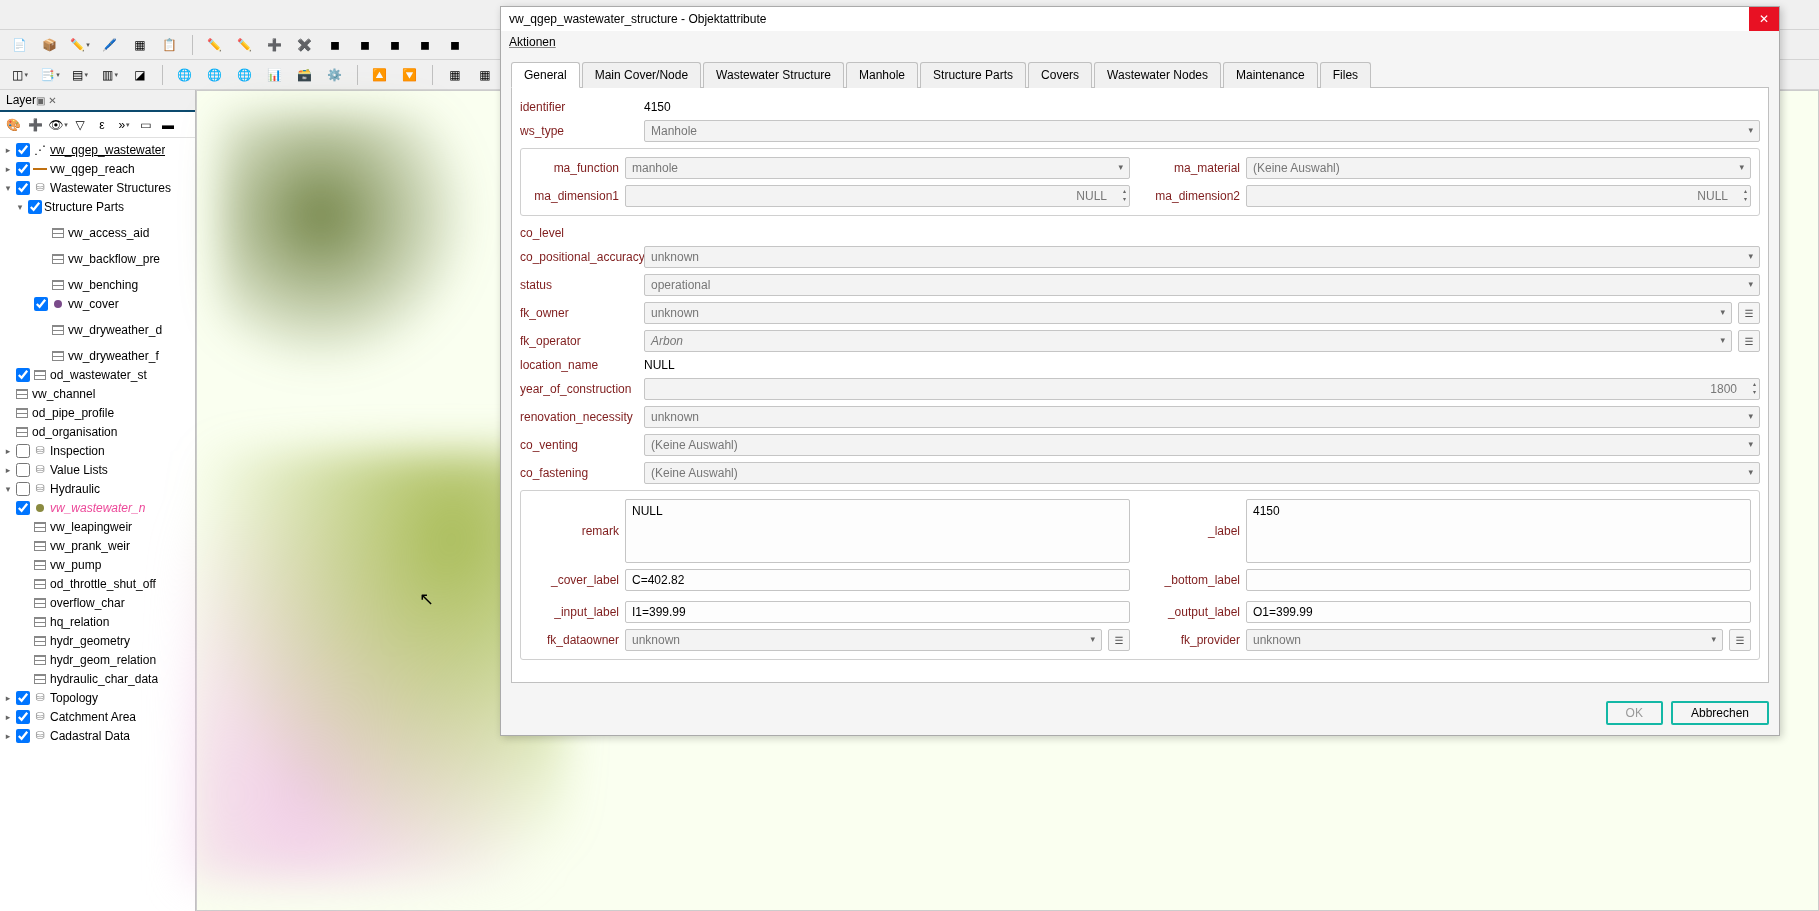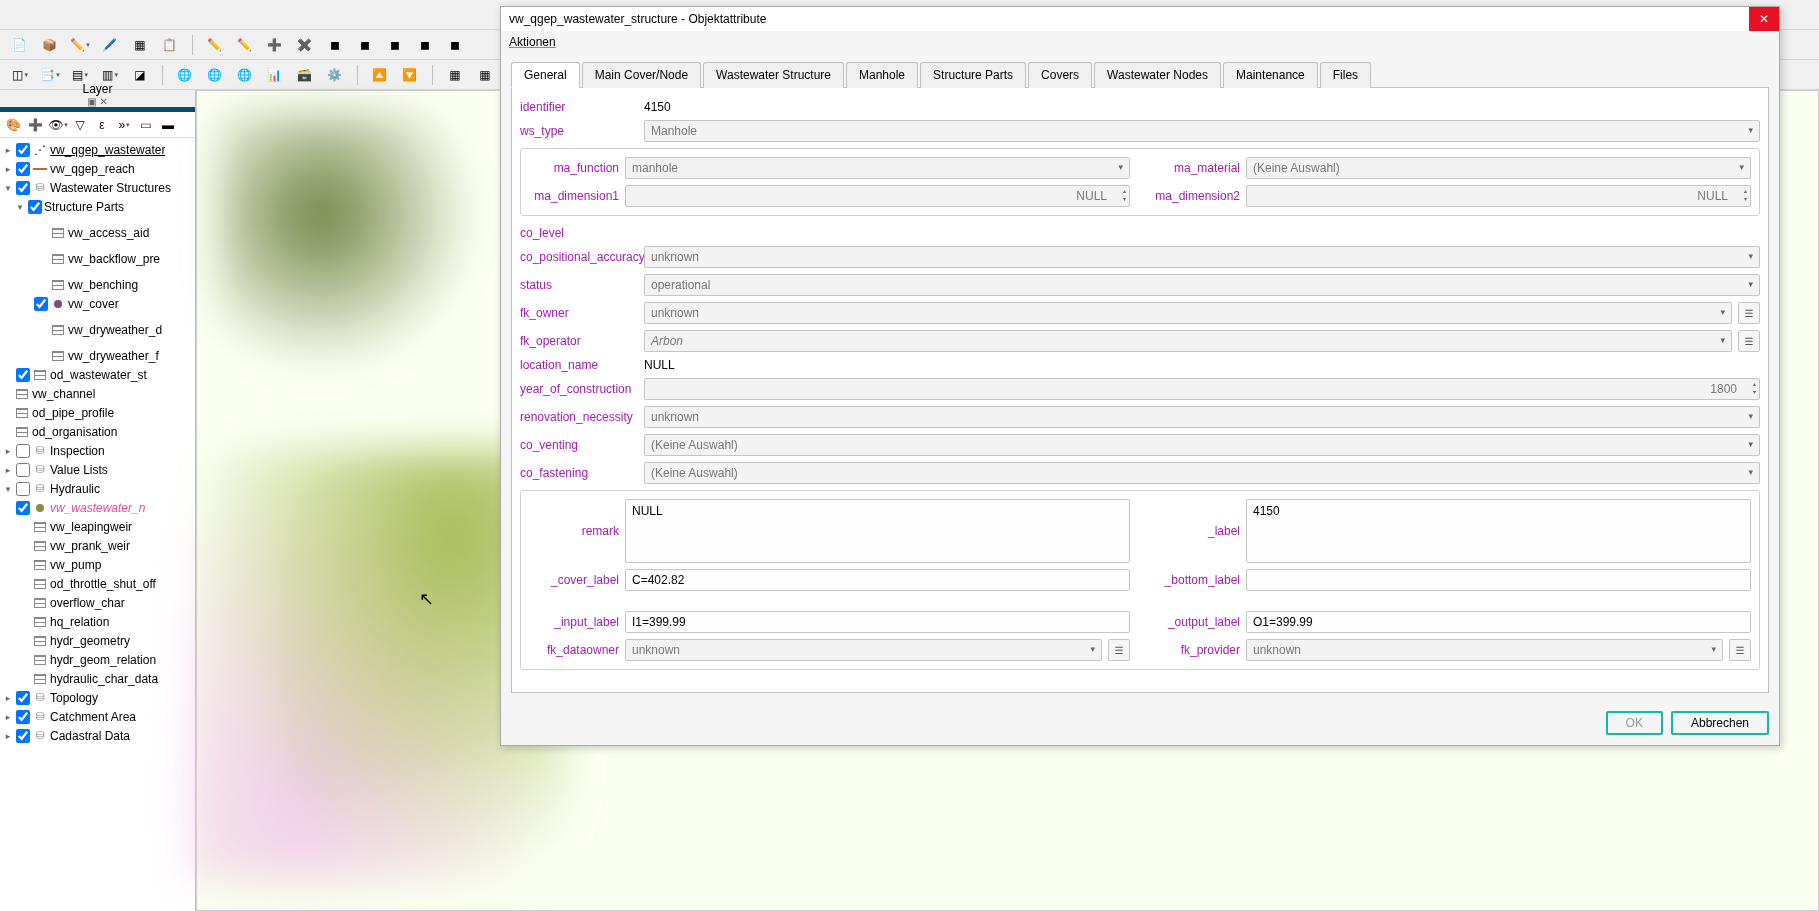--- a/index.html
+++ b/index.html
@@ -7,21 +7,21 @@
 
 
 .toolbar-row { height: 30px; display: flex; align-items: center; padding: 0 8px; gap: 6px; background: #f0f0f0; border-bottom: 1px solid #d4d4d4; }
 .tb-btn { width: 24px; height: 24px; display: inline-flex; align-items: center; justify-content: center; border: 1px solid transparent; border-radius: 2px; cursor: pointer; }
 .tb-sep { width: 1px; height: 20px; background: #c0c0c0; margin: 0 4px; }
 .tb-drop::after { content: "▾"; font-size: 7px; margin-left: 1px; color: #555; }
 
 
 .main { display: flex; height: calc(911px - 90px); }
 .layer-panel { width: 196px; background: #fff; border-right: 1px solid #c0c0c0; display: flex; flex-direction: column; }
-.panel-header { height: 22px; background: #f0f0f0; border-bottom: 5px solid #0c4a6e; padding: 0 6px; display: flex; align-items: center; justify-content: flex-end; flex-direction: column; }
+.panel-header { height: 22px; background: #f0f0f0; border-bottom: 2px solid #0c4a6e; padding: 0 6px; display: flex; align-items: center; justify-content: flex-start; }
 .panel-tools { height: 26px; display: flex; align-items: center; gap: 2px; padding: 0 4px; border-bottom: 1px solid #e0e0e0; }
 .panel-tools .tb-btn { width: 20px; height: 20px; }
 .layer-tree { flex: 1; overflow: auto; padding: 2px; }
 .tree-row { display: flex; align-items: center; height: 19px; white-space: nowrap; }
 .tree-arrow { width: 12px; text-align: center; color: #666; cursor: pointer; font-size: 9px; }
 .tree-check { width: 14px; height: 14px; margin: 0 2px; }
 .tree-icon { width: 16px; height: 14px; margin-right: 2px; display: inline-flex; align-items: center; justify-content: center; }
 .tree-label { overflow: hidden; }
 .bold { font-weight: normal; }
 .italic { font-style: italic; color: #ec4899; }
@@ -41,21 +41,21 @@
 .dlg-title { height: 24px; background: #fff; display: flex; align-items: center; padding-left: 8px; }
 .dlg-close { position: absolute; right: 0; top: 0; width: 30px; height: 24px; background: #e81123; color: #fff; display: flex; align-items: center; justify-content: center; cursor: pointer; }
 .dlg-menu { height: 22px; padding: 0 8px; display: flex; align-items: center; background: #f5f5f5; }
 .dlg-menu span { text-decoration: underline; text-decoration-color: #888; }
 .dlg-body { padding: 8px 10px 10px 10px; }
 .tabbar { display: flex; border-bottom: 1px solid #c0c0c0; }
 .tab { padding: 5px 12px; border: 1px solid #c0c0c0; border-bottom: none; background: #f0f0f0; margin-right: 2px; border-radius: 3px 3px 0 0; cursor: pointer; position: relative; top: 1px; }
 .tab.active { background: #fff; border-bottom: 1px solid #fff; }
 .form { background: #fff; border: 1px solid #c0c0c0; border-top: none; padding: 12px 8px; }
 .row { display: flex; align-items: center; margin-bottom: 6px; gap: 6px; }
-.lbl { width: 118px; text-align: left; color: #a21caf; }
+.lbl { width: 118px; text-align: left; color: #7f1d1d; }
 .inp { flex: 1; height: 22px; background: #fdfdfd; border: 1px solid #c5c5c5; padding: 0 6px; display: flex; align-items: center; border-radius: 2px; }
 .inp.readonly { background: #f3f3f3; color: #777; }
 .combo { position: relative; }
 .combo::after { content: "▾"; position: absolute; right: 6px; top: 4px; color: #666; font-size: 9px; }
 .spin { position: relative; }
 .spin::after { content: "▴\A▾"; white-space: pre; position: absolute; right: 3px; top: 1px; font-size: 6px; line-height: 8px; color: #666; }
 .subgroup { border: 1px solid #d0d0d0; border-radius: 3px; padding: 8px; margin: 6px 0 10px 0; }
 .two-col { display: flex; gap: 20px; }
 .two-col > div { flex: 1; display: flex; align-items: center; gap: 6px; }
 .two-col .lbl { width: 90px; text-align: right; }
@@ -455,21 +455,21 @@
                 <span class="null">NULL</span>
               </div>
             </div>
           <div>
               <span class="lbl">_label</span>
               <div class="inp textarea">
                 <span>4150</span>
               </div>
             </div>
         </div>
-        <div class="two-col" style="margin-bottom:20px;">
+        <div class="two-col" style="margin-bottom:10px;">
           <div>
               <span class="lbl">_cover_label</span>
               <div class="inp">
                 <span>C=402.82</span>
               </div>
             </div>
           <div>
               <span class="lbl">_bottom_label</span>
               <div class="inp">
                 <span></span>

